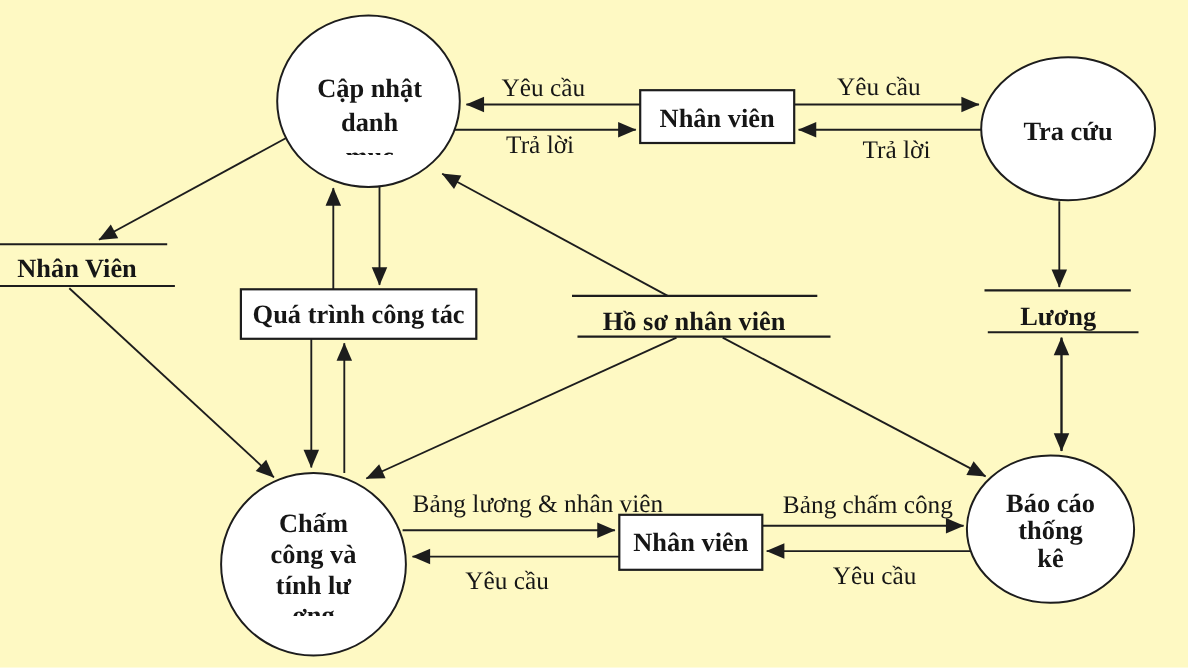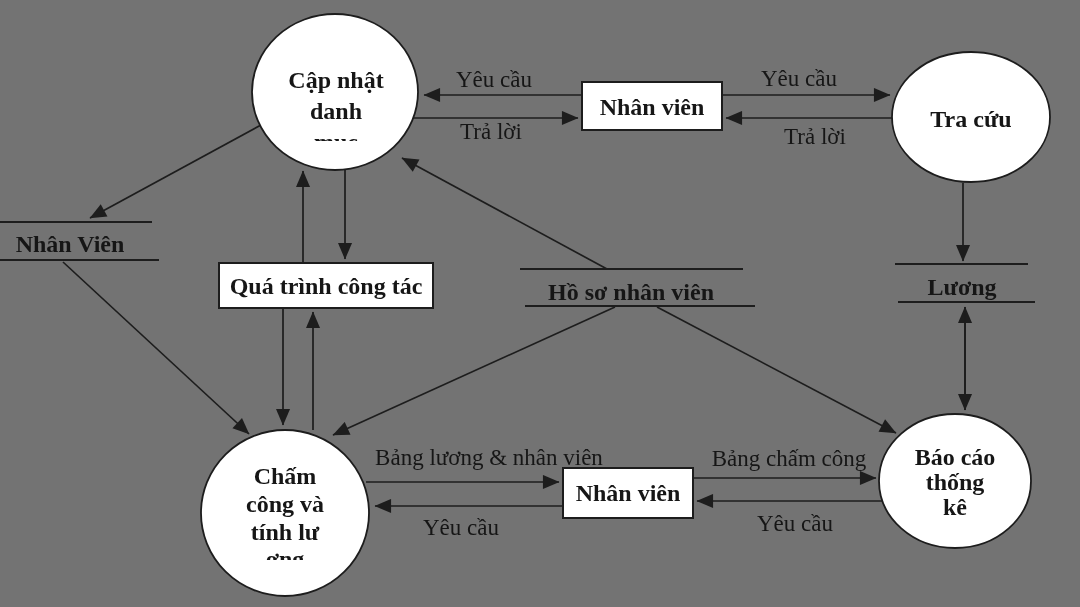--- a/index.html
+++ b/index.html
@@ -1,16 +1,16 @@
 <!DOCTYPE html>
 <html><head>
 <meta charset="utf-8">
 <style>
   html,body{margin:0;padding:0;background:#ffffff;}
-  .stage{position:relative;width:1080px;height:607px;background:#737373;overflow:hidden;
+  .stage{position:relative;width:1080px;height:607px;background:#fef9c3;overflow:hidden;
          font-family:"Liberation Serif","DejaVu Serif",serif;}
   svg{display:block;}
   .shape{fill:#ffffff;stroke:#1d1d1d;stroke-width:1.8px;}
   .box{fill:#ffffff;stroke:#1d1d1d;stroke-width:2px;}
   .flow{stroke:#1d1d1d;stroke-width:1.7px;fill:none;}
   .storeline{stroke:#1d1d1d;stroke-width:1.9px;fill:none;}
   .node-label{font-family:"Liberation Serif","DejaVu Serif",serif;font-weight:bold;
               font-size:24px;fill:#161616;text-anchor:middle;}
   .flow-label{font-family:"Liberation Serif","DejaVu Serif",serif;font-weight:normal;
               font-size:23px;fill:#161616;text-anchor:middle;}

